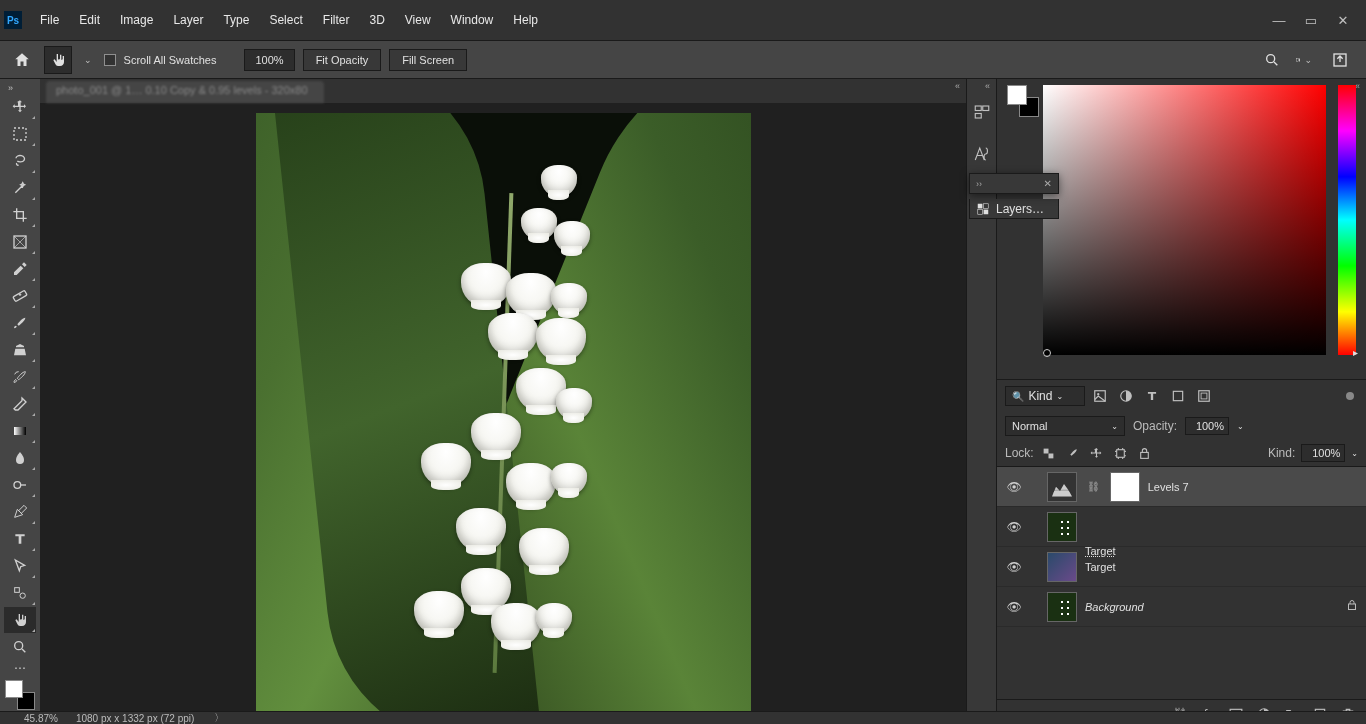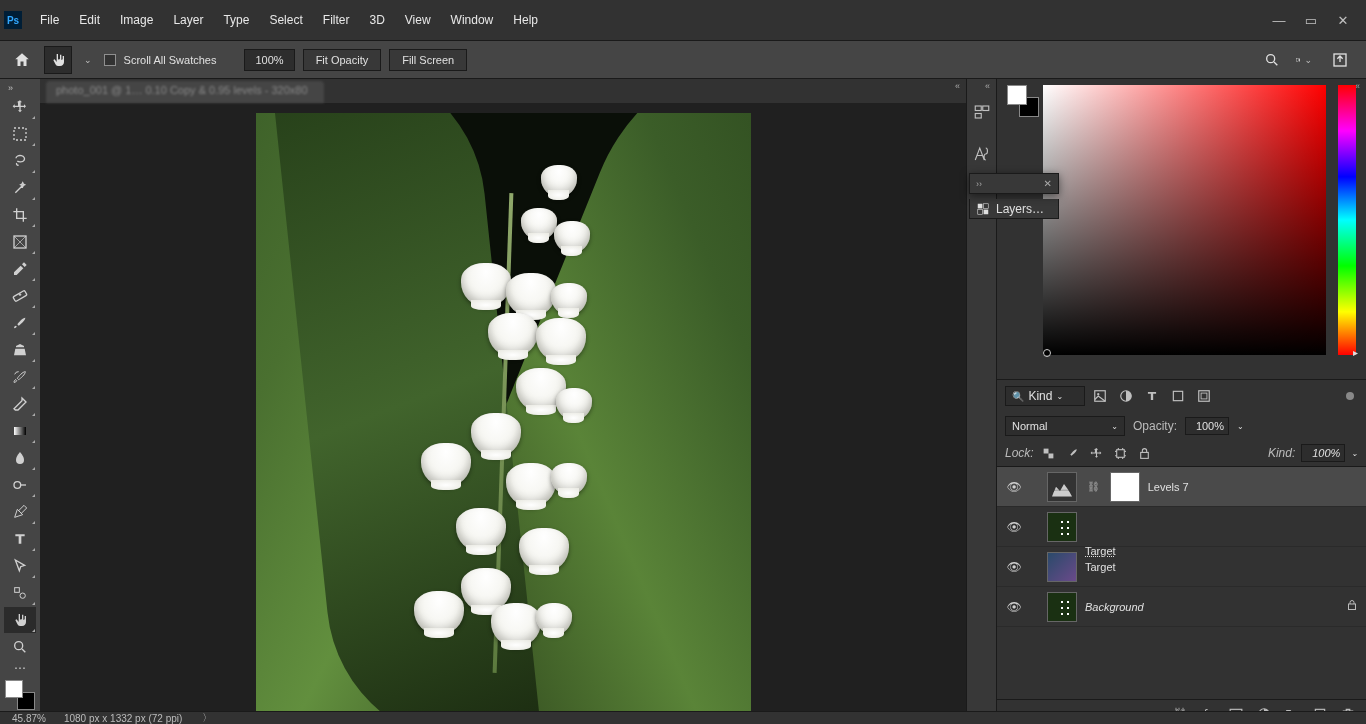--- a/index.html
+++ b/index.html
@@ -85,21 +85,21 @@
 .filter-icons { display:flex; gap:8px;}
 .filt { width:18px; height:18px; display:flex; align-items:center; justify-content:center; cursor:pointer; color:#c0c0c0;}
 .toggle-dot { width:8px; height:8px; background:#888; border-radius:50%; margin-left:auto; margin-right:4px; cursor:pointer;}
 
 .lyr-row2 { display:flex; align-items:center; gap:8px; padding:4px 8px;}
 .blend-sel { flex:0 0 120px; background:#2d2d2d; border:1px solid #1a1a1a; padding:3px 6px; display:flex; justify-content:space-between; align-items:center; font-size:11px;}
 .pct-input { width:44px; background:#2d2d2d; border:1px solid #1a1a1a; padding:2px 4px; font-size:11px; text-align:right;}
 .lbl-s { font-size:12px; color:#bbb;}
 .chev{font-size:8px;}
 
-.lyr-row3 { display:flex; align-items:center; gap:6px; padding:4px 8px; border-bottom:1px solid #1a1a1a;font-style:italic;}
+.lyr-row3 { display:flex; align-items:center; gap:6px; padding:4px 8px; border-bottom:1px solid #1a1a1a;}
 .lock-icons { display:flex; gap:6px;}
 .lock-i { width:18px; height:18px; display:flex;align-items:center;justify-content:center; cursor:pointer; color:#c0c0c0;}
 
 .layer-list { flex:1; overflow:auto; background:#323232;}
 .layer-item { display:flex; align-items:center; height:40px; padding:0 8px; gap:8px; border-bottom:1px solid #2a2a2a;}
 .layer-item.selected { background:#4a4a4a;}
 .vis-eye { width:18px; text-align:center; cursor:pointer; color:#d0d0d0;}
 .layer-thumb { width:30px; height:30px; border:1px solid #666; background:#202020; display:flex;align-items:center;justify-content:center; font-size:8px; color:#aaa; overflow:hidden;}
 .layer-thumb.mask { background:#fff;}
 .layer-thumb.levels { background:#333; position:relative;}
@@ -109,21 +109,21 @@
 .layer-thumb.img2 { background:linear-gradient(135deg,#2a4a6a,#6a4a8a);}
 .link-ico { font-size:10px; color:#bbb; padding:0 2px;}
 .layer-name { font-size:11px; color:#e0e0e0;}
 .layer-name.italic { font-style:italic;}
 .layer-lock { margin-left:auto; color:#bbb;}
 
 .layer-footer { height:28px; border-top:1px solid #1a1a1a; display:flex; align-items:center; justify-content:flex-end; gap:12px; padding:0 10px;}
 .lf-btn { cursor:pointer; color:#bbb; display:flex;align-items:center;justify-content:center; width:16px;}
 
 
-.status-bar { position:absolute; bottom:0; left:0; right:0; height:13px; background:#323232; border-top:1px solid #1a1a1a; display:flex; align-items:center; padding:0 12px; font-size:10px; color:#bbb; gap:18px;margin-top:20px;}
+.status-bar { position:absolute; bottom:0; left:0; right:0; height:13px; background:#323232; border-top:1px solid #1a1a1a; display:flex; align-items:center; padding:0 24px; font-size:10px; color:#bbb; gap:18px;margin-top:20px;}
 .status-bar .caret{margin-left:2px;}
 
 svg { fill: currentColor; }
 </style>
 </head>
 <body>
 
 <div class="menubar">
   <div class="ps-logo">Ps</div>
   <div class="menu-item">File</div>

